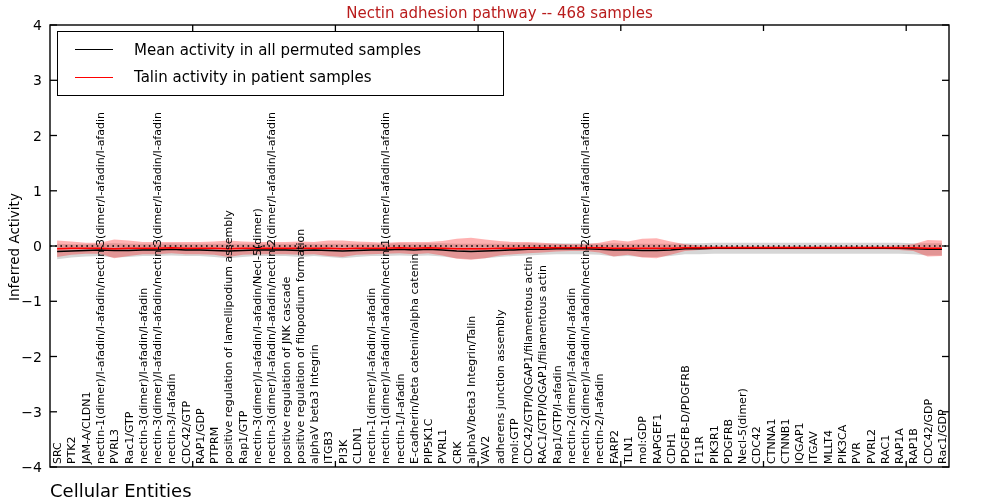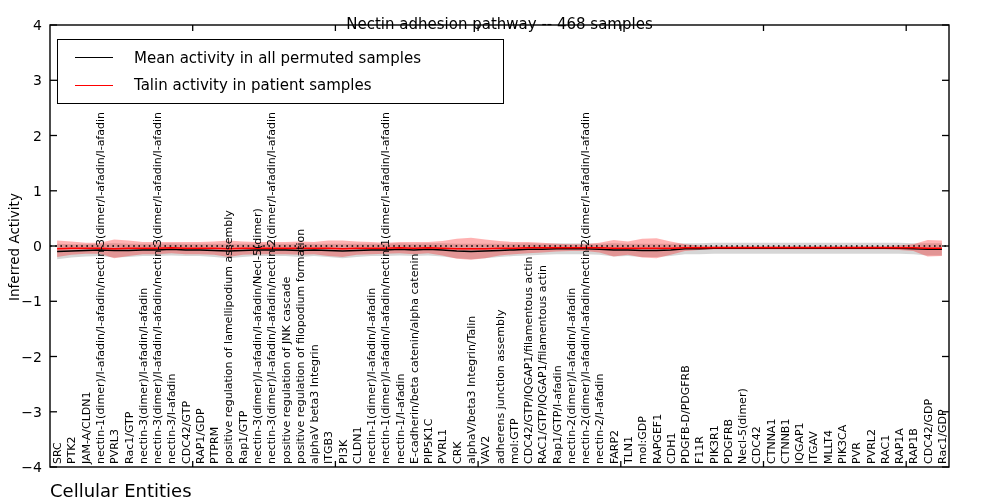--- a/index.html
+++ b/index.html
@@ -2,37 +2,36 @@
 <html><head>
 <meta charset="utf-8">
 <style>
   html,body{margin:0;padding:0;background:#fff;}
   #canvas{
     position:relative;width:1000px;height:500px;background:#ffffff;
     font-family:"DejaVu Sans","Liberation Sans",sans-serif;overflow:hidden;
   }
   #plot-svg{position:absolute;left:0;top:0;}
   .chart-title{
-    position:absolute;top:15px;left:50px;width:899px;text-align:center;
-    font-size:15px;color:#000000;
+    position:absolute;top:4px;left:50px;width:899px;text-align:center;
+    font-size:15px;color:#b91c1c;
   }
   .xaxis-label{
     position:absolute;top:480px;left:50px;width:899px;text-align:left;
     font-size:18px;color:#000;
   }
   .yaxis-label{
     position:absolute;left:-51px;top:239px;width:130px;text-align:center;
     font-size:13.5px;color:#000;transform:rotate(-90deg);
   }
   .legend{
     position:absolute;left:57px;top:31px;width:447px;height:65px;
     background:#ffffff;border:1.6px solid #000;box-sizing:border-box;
     display:flex;flex-direction:column;justify-content:space-around;
     padding:4px 0;
-    margin-top:8px;
   }
   .legend-row{display:flex;align-items:center;height:24px;}
   .legend-line{width:38px;height:0;border-top:1.6px solid #000;margin-left:17px;flex:0 0 auto;}
   .legend-label{margin-left:21px;font-size:15px;color:#000;white-space:nowrap;}
 </style>
 </head>
 <body>
 
 <div id="canvas">
   <svg id="plot-svg" width="1000" height="500">

